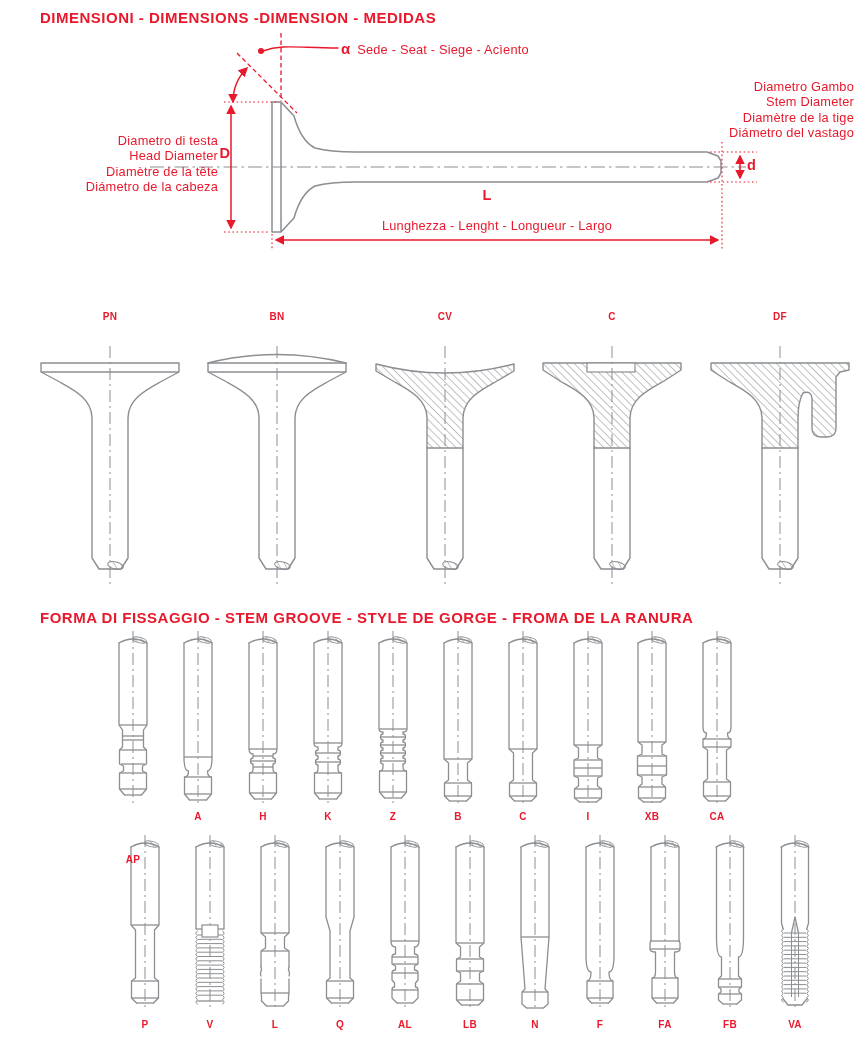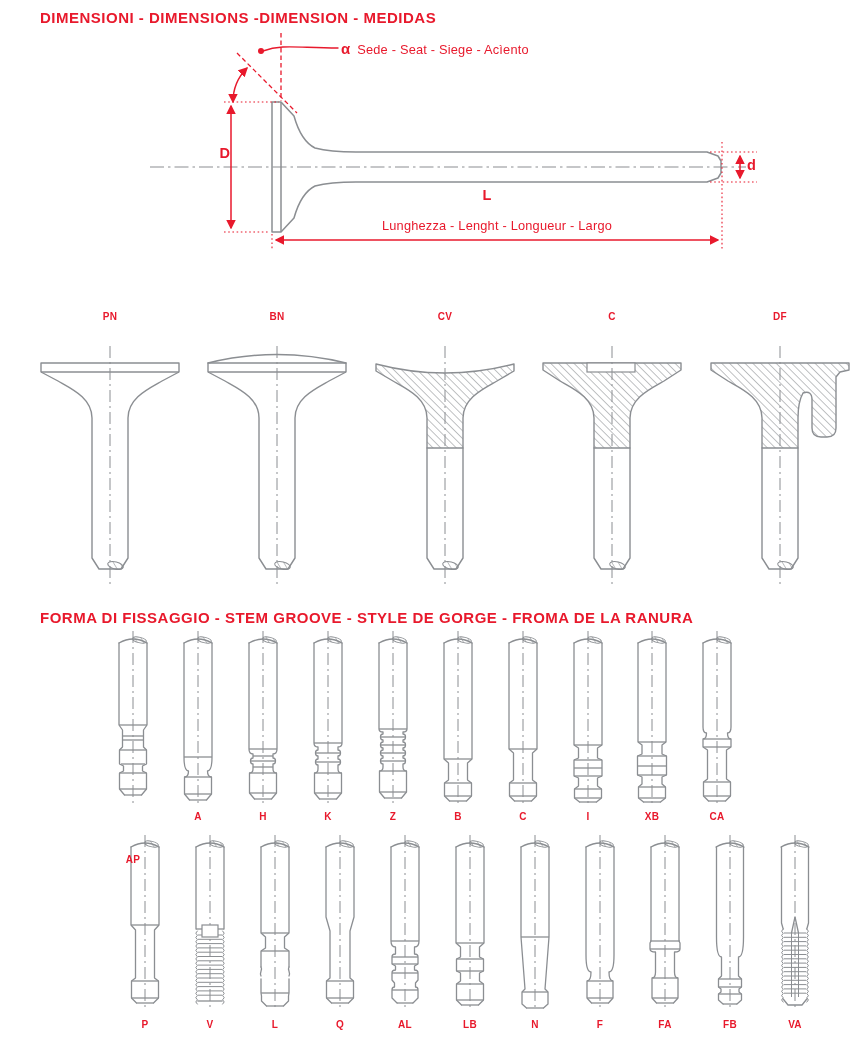--- a/index.html
+++ b/index.html
@@ -374,22 +374,34 @@
       </g>
     </svg>
 
   <div class="ttl" style="left:40px;top:9px">DIMENSIONI - DIMENSIONS -DIMENSION - MEDIDAS</div>
 
   <div class="seat" style="left:341px;top:40px">
     <span class="a">α</span>
     <span class="rtxt">Sede - Seat - Siege - Acìento</span>
   </div>
 
+  <div class="block alignR rtxt" style="right:642px;top:133px">
+    <div>Diametro di testa</div>
+    <div>Head Diameter</div>
+    <div>Diamètre de la tête</div>
+    <div>Diámetro de la cabeza</div>
+  </div>
   <div class="sym" style="left:206px;top:145px;width:24px;text-align:right">D</div>
 
+  <div class="block alignR rtxt" style="right:6px;top:79px">
+    <div>Diametro Gambo</div>
+    <div>Stem Diameter</div>
+    <div>Diamètre de la tige</div>
+    <div>Diámetro del vastago</div>
+  </div>
   <div class="sym" style="left:747px;top:157px">d</div>
 
   <div class="sym" style="left:469px;top:187px;width:36px;text-align:center">L</div>
   <div class="block rtxt" style="left:337px;top:218px;width:320px;text-align:center">Lunghezza - Lenght - Longueur - Largo</div>
 
   <div id="headLabels">
       <div class="code-label" style="left: 110px; top: 311px;">PN</div>
       <div class="code-label" style="left: 277px; top: 311px;">BN</div>
       <div class="code-label" style="left: 445px; top: 311px;">CV</div>
       <div class="code-label" style="left: 612px; top: 311px;">C</div>

